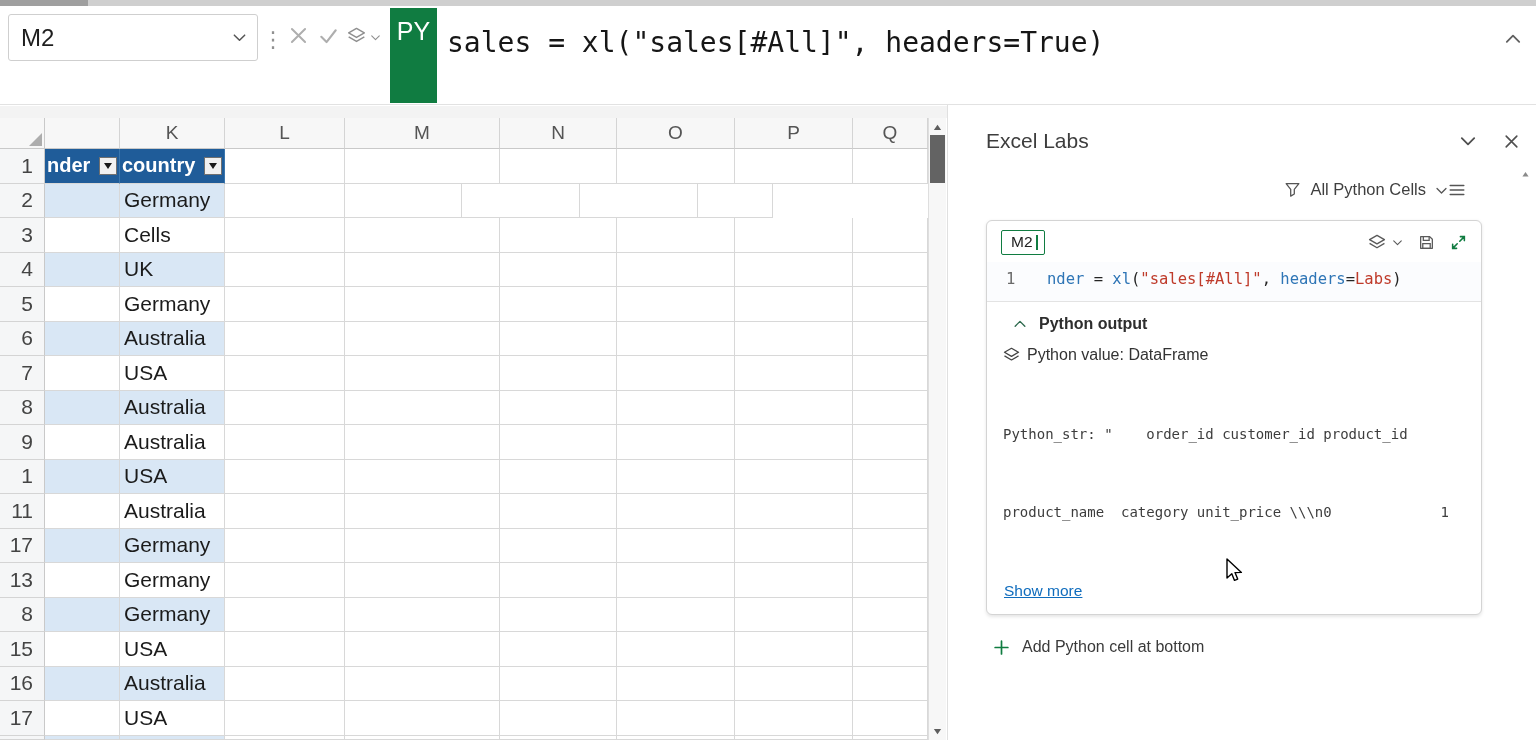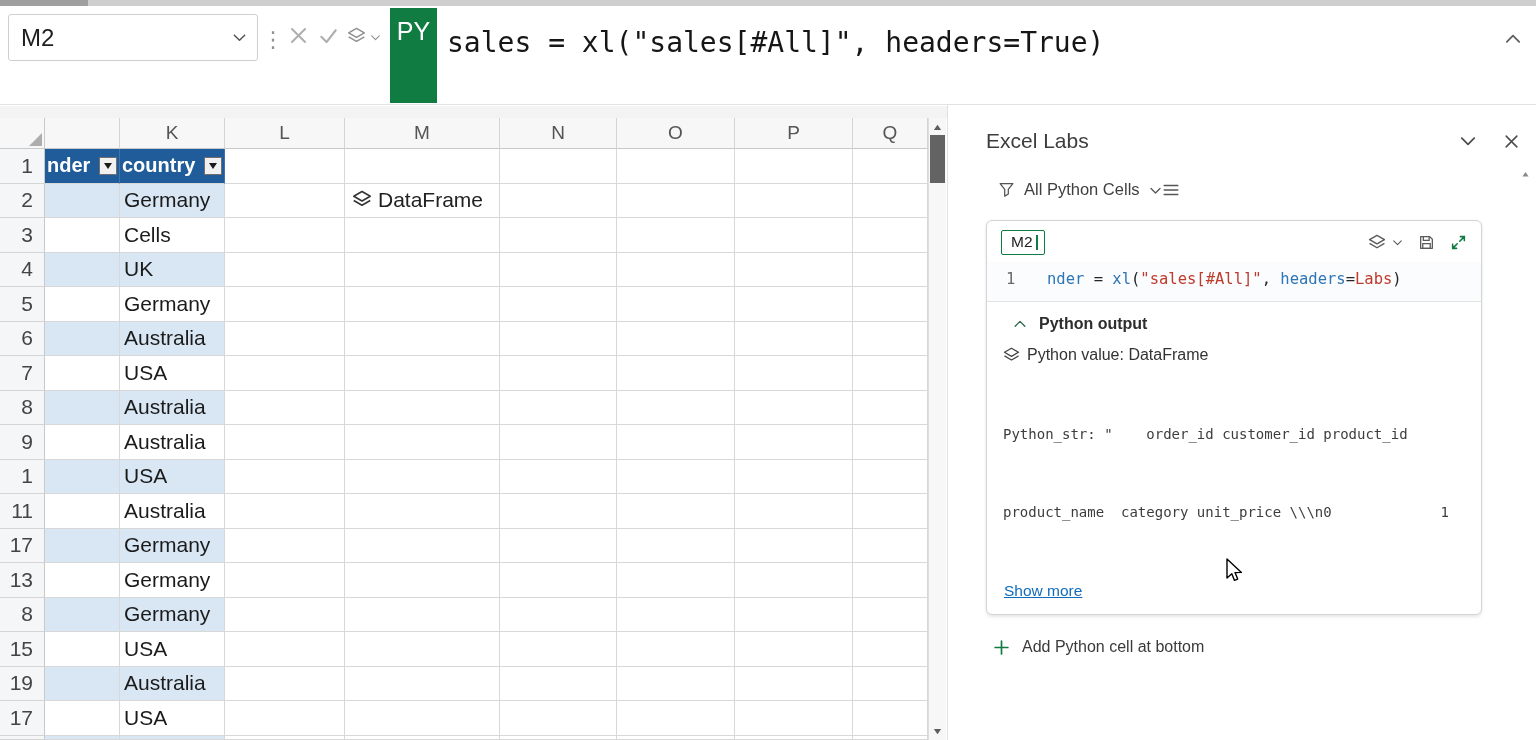--- a/index.html
+++ b/index.html
@@ -54,21 +54,21 @@
   .vs-arrow { height:18px; display:flex; align-items:center; justify-content:center; color:#5e5e5e; }
   .vs-arrow.down { position:absolute; bottom:0; left:0; right:0; }
   .vs-thumb { position:absolute; top:17px; left:1px; right:1px; height:48px; background:#636363; }
 
   
   .panel { position:absolute; left:947px; top:105px; width:589px; height:635px; background:#fff; border-left:1px solid #e0e0e0; }
   .panel-header { display:flex; justify-content:space-between; align-items:center; padding:24px 16px 0 38px; }
   .panel-title { font-size:21px; color:#3d3d3d; }
   .panel-hdr-icons { display:flex; align-items:center; gap:26px; color:#4f4f4f; }
   .panel-scroll-up { position:absolute; top:64px; right:5px; color:#8a8a8a; }
-  .filter-row { display:flex; justify-content:flex-start; align-items:center; margin:27px 70px 0 50px; }
+  .filter-row { display:flex; justify-content:flex-end; align-items:center; margin:27px 70px 0 50px; }
   .filter-left { display:flex; align-items:center; gap:9px; color:#3f3f3f; font-size:16.5px; cursor:pointer; }
   .filter-left svg { color:#555; }
   .hamburger { color:#555; }
 
   .card { margin:21px 55px 0 38px; width:496px; border:1px solid #d4d4d4; border-radius:6px; background:#fff;
           box-shadow:0 1.6px 3.6px rgba(0,0,0,0.10); }
   .card-head { display:flex; justify-content:space-between; align-items:center; padding:9px 14px 7px; }
   .cell-ref { border:1px solid var(--accent-green); border-radius:2px; padding:2px 6px 3px 9px; font-size:15.5px; color:#222;
               display:flex; align-items:center; gap:3px; }
   .caret { width:2px; height:15px; background:var(--accent-green); display:inline-block; }
@@ -211,26 +211,20 @@
           <div class="cell" style="width: 118px;"></div>
           <div class="cell" style="width: 118px;"></div>
           <div class="cell" style="width: 75px;"></div>
         </div>
 
     <div class="grid-row">
           <div class="row-num">2</div>
           <div class="cell band" style="width: 75px;"></div>
           <div class="cell band" style="width: 105px;">Germany</div>
           <div class="cell" style="width: 120px;"></div>
-          <div class="cell df-cell" style="width: 155px;">
-            <svg width="20" height="20" viewBox="0 0 16 16">
-              <use href="#icon-card"></use>
-            </svg>
-            <span>DataFrame</span>
-          </div>
           <div class="cell" style="width: 117px;"></div>
           <div class="cell" style="width: 118px;"></div>
           <div class="cell" style="width: 118px;"></div>
           <div class="cell" style="width: 75px;"></div>
         </div>
         <div class="grid-row">
           <div class="row-num">3</div>
           <div class="cell" style="width: 75px;"></div>
           <div class="cell" style="width: 105px;">Cells</div>
           <div class="cell" style="width: 120px;"></div>
@@ -366,21 +360,21 @@
           <div class="cell" style="width: 75px;"></div>
           <div class="cell" style="width: 105px;">USA</div>
           <div class="cell" style="width: 120px;"></div>
           <div class="cell" style="width: 155px;"></div>
           <div class="cell" style="width: 117px;"></div>
           <div class="cell" style="width: 118px;"></div>
           <div class="cell" style="width: 118px;"></div>
           <div class="cell" style="width: 75px;"></div>
         </div>
         <div class="grid-row">
-          <div class="row-num">19</div>
+          <div class="row-num">16</div>
           <div class="cell band" style="width: 75px;"></div>
           <div class="cell band" style="width: 105px;">Australia</div>
           <div class="cell" style="width: 120px;"></div>
           <div class="cell" style="width: 155px;"></div>
           <div class="cell" style="width: 117px;"></div>
           <div class="cell" style="width: 118px;"></div>
           <div class="cell" style="width: 118px;"></div>
           <div class="cell" style="width: 75px;"></div>
         </div>
         <div class="grid-row">

